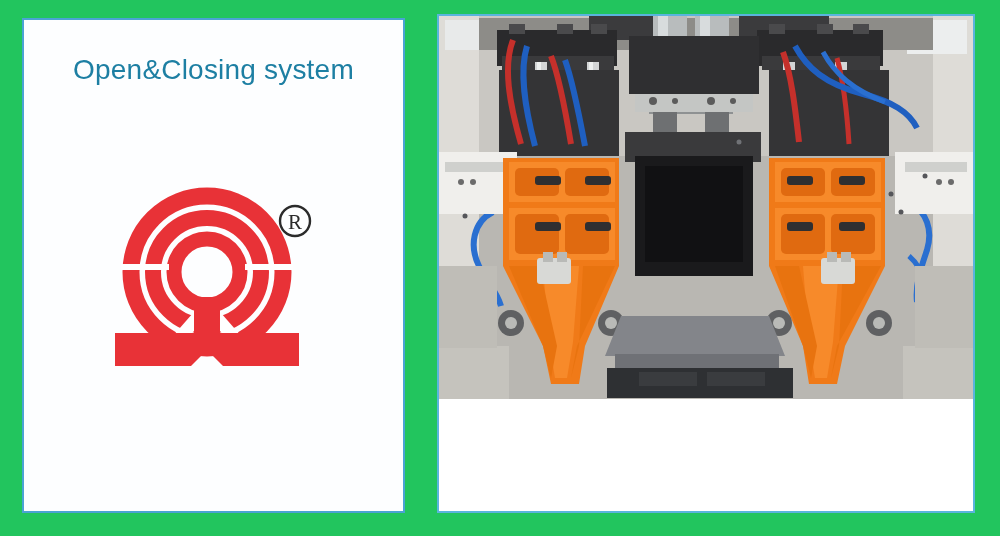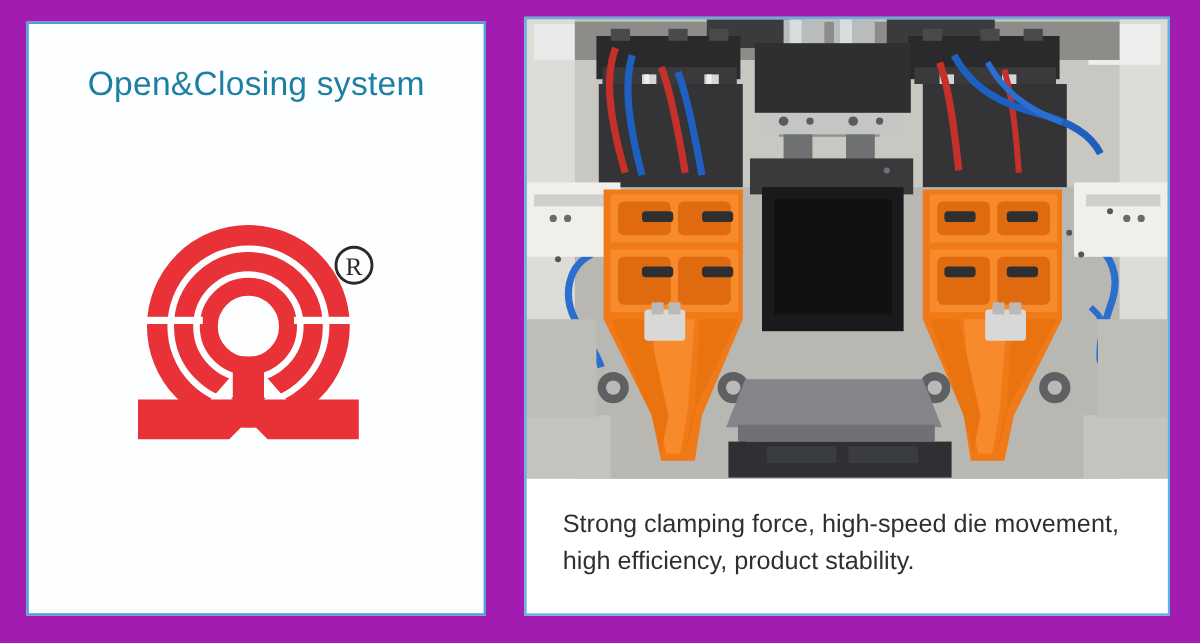--- a/index.html
+++ b/index.html
@@ -10,21 +10,21 @@
     width: 1000px;
     height: 536px;
     background: #ffffff;
     font-family: "Liberation Sans", sans-serif;
     overflow: hidden;
   }
   .page {
     position: relative;
     width: 1000px;
     height: 536px;
-    background: #a21caf;
+    background: #22c55e;
   }
 
   
   .left-card {
     position: absolute;
     left: 22px;
     top: 18px;
     width: 383px;
     height: 495px;
     box-sizing: border-box;
@@ -294,18 +294,15 @@
         <rect x="476" y="250" width="58" height="82" fill="#bfbdb7"></rect>
 
         <circle cx="452" cy="178" r="2.5" fill="#55565a"></circle>
         <circle cx="462" cy="196" r="2.5" fill="#55565a"></circle>
         <circle cx="486" cy="160" r="2.5" fill="#55565a"></circle>
         <circle cx="26" cy="200" r="2.5" fill="#55565a"></circle>
         <circle cx="300" cy="126" r="2.5" fill="#707276"></circle>
       </svg>
     </div>
 
-    <div class="caption">
-      <div class="caption-text">Strong clamping force, high-speed die movement, high efficiency, product stability.</div>
-    </div>
   </div>
 
 </div>
 
 </body></html>

